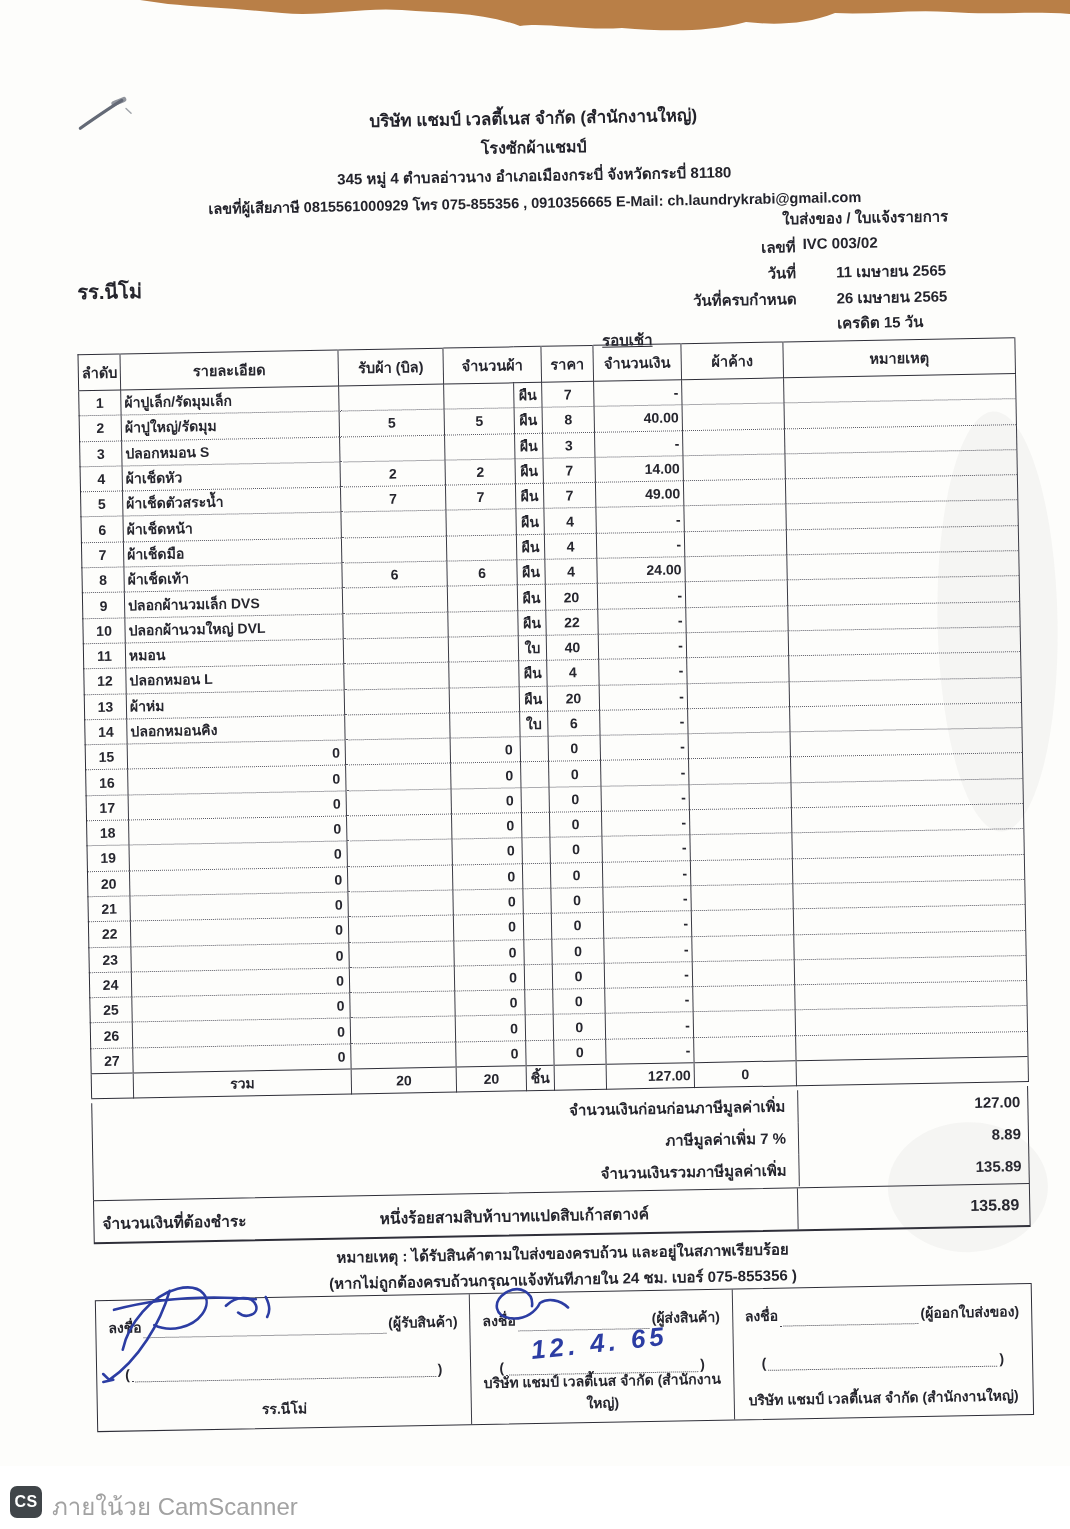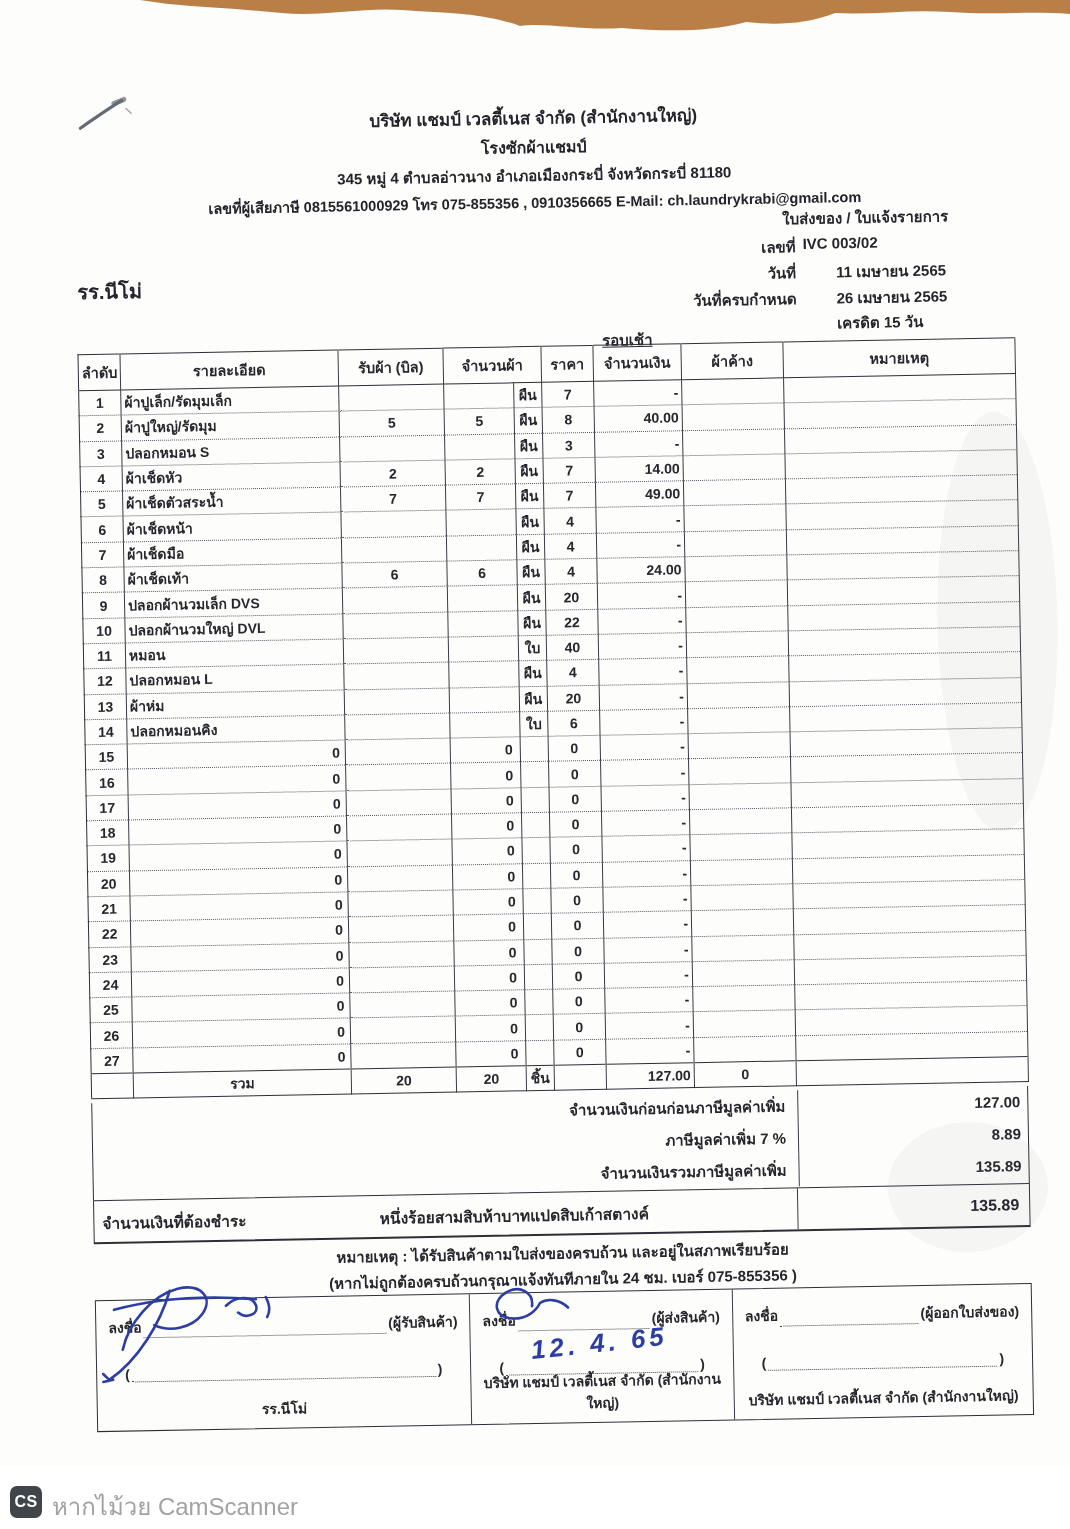--- a/index.html
+++ b/index.html
@@ -541,14 +541,14 @@
   <div class="shade" style="left:880px;top:1130px;width:160px;height:130px;"></div>
 </div>
 
 <svg class="overlay" width="1070" height="1529" style="top:0;">
   <path d="M0,1475 l26,3 l34,-4 l40,4 l42,-3 l38,3 l44,-4 l40,3 l46,-3 l42,3 l40,-4 l46,3 l44,-3 l40,3" stroke="#57524b" stroke-width="2.4" fill="none" stroke-linejoin="round"></path>
   <path d="M522,1472 l40,3 l44,-3 l46,3 l42,-3 l46,2 l48,-3 l50,2 l52,-2 l60,1 l60,-1 l60,1" stroke="#7d786f" stroke-width="1.8" fill="none" opacity="0.75"></path>
 </svg>
 
 <div class="footer">
   <div class="cs-badge">CS</div>
-  <div class="cs-text">หากไม้วย CamScanner</div>
+  <div class="cs-text">ภายใน้วย CamScanner</div>
 </div>
 
 </body></html>

